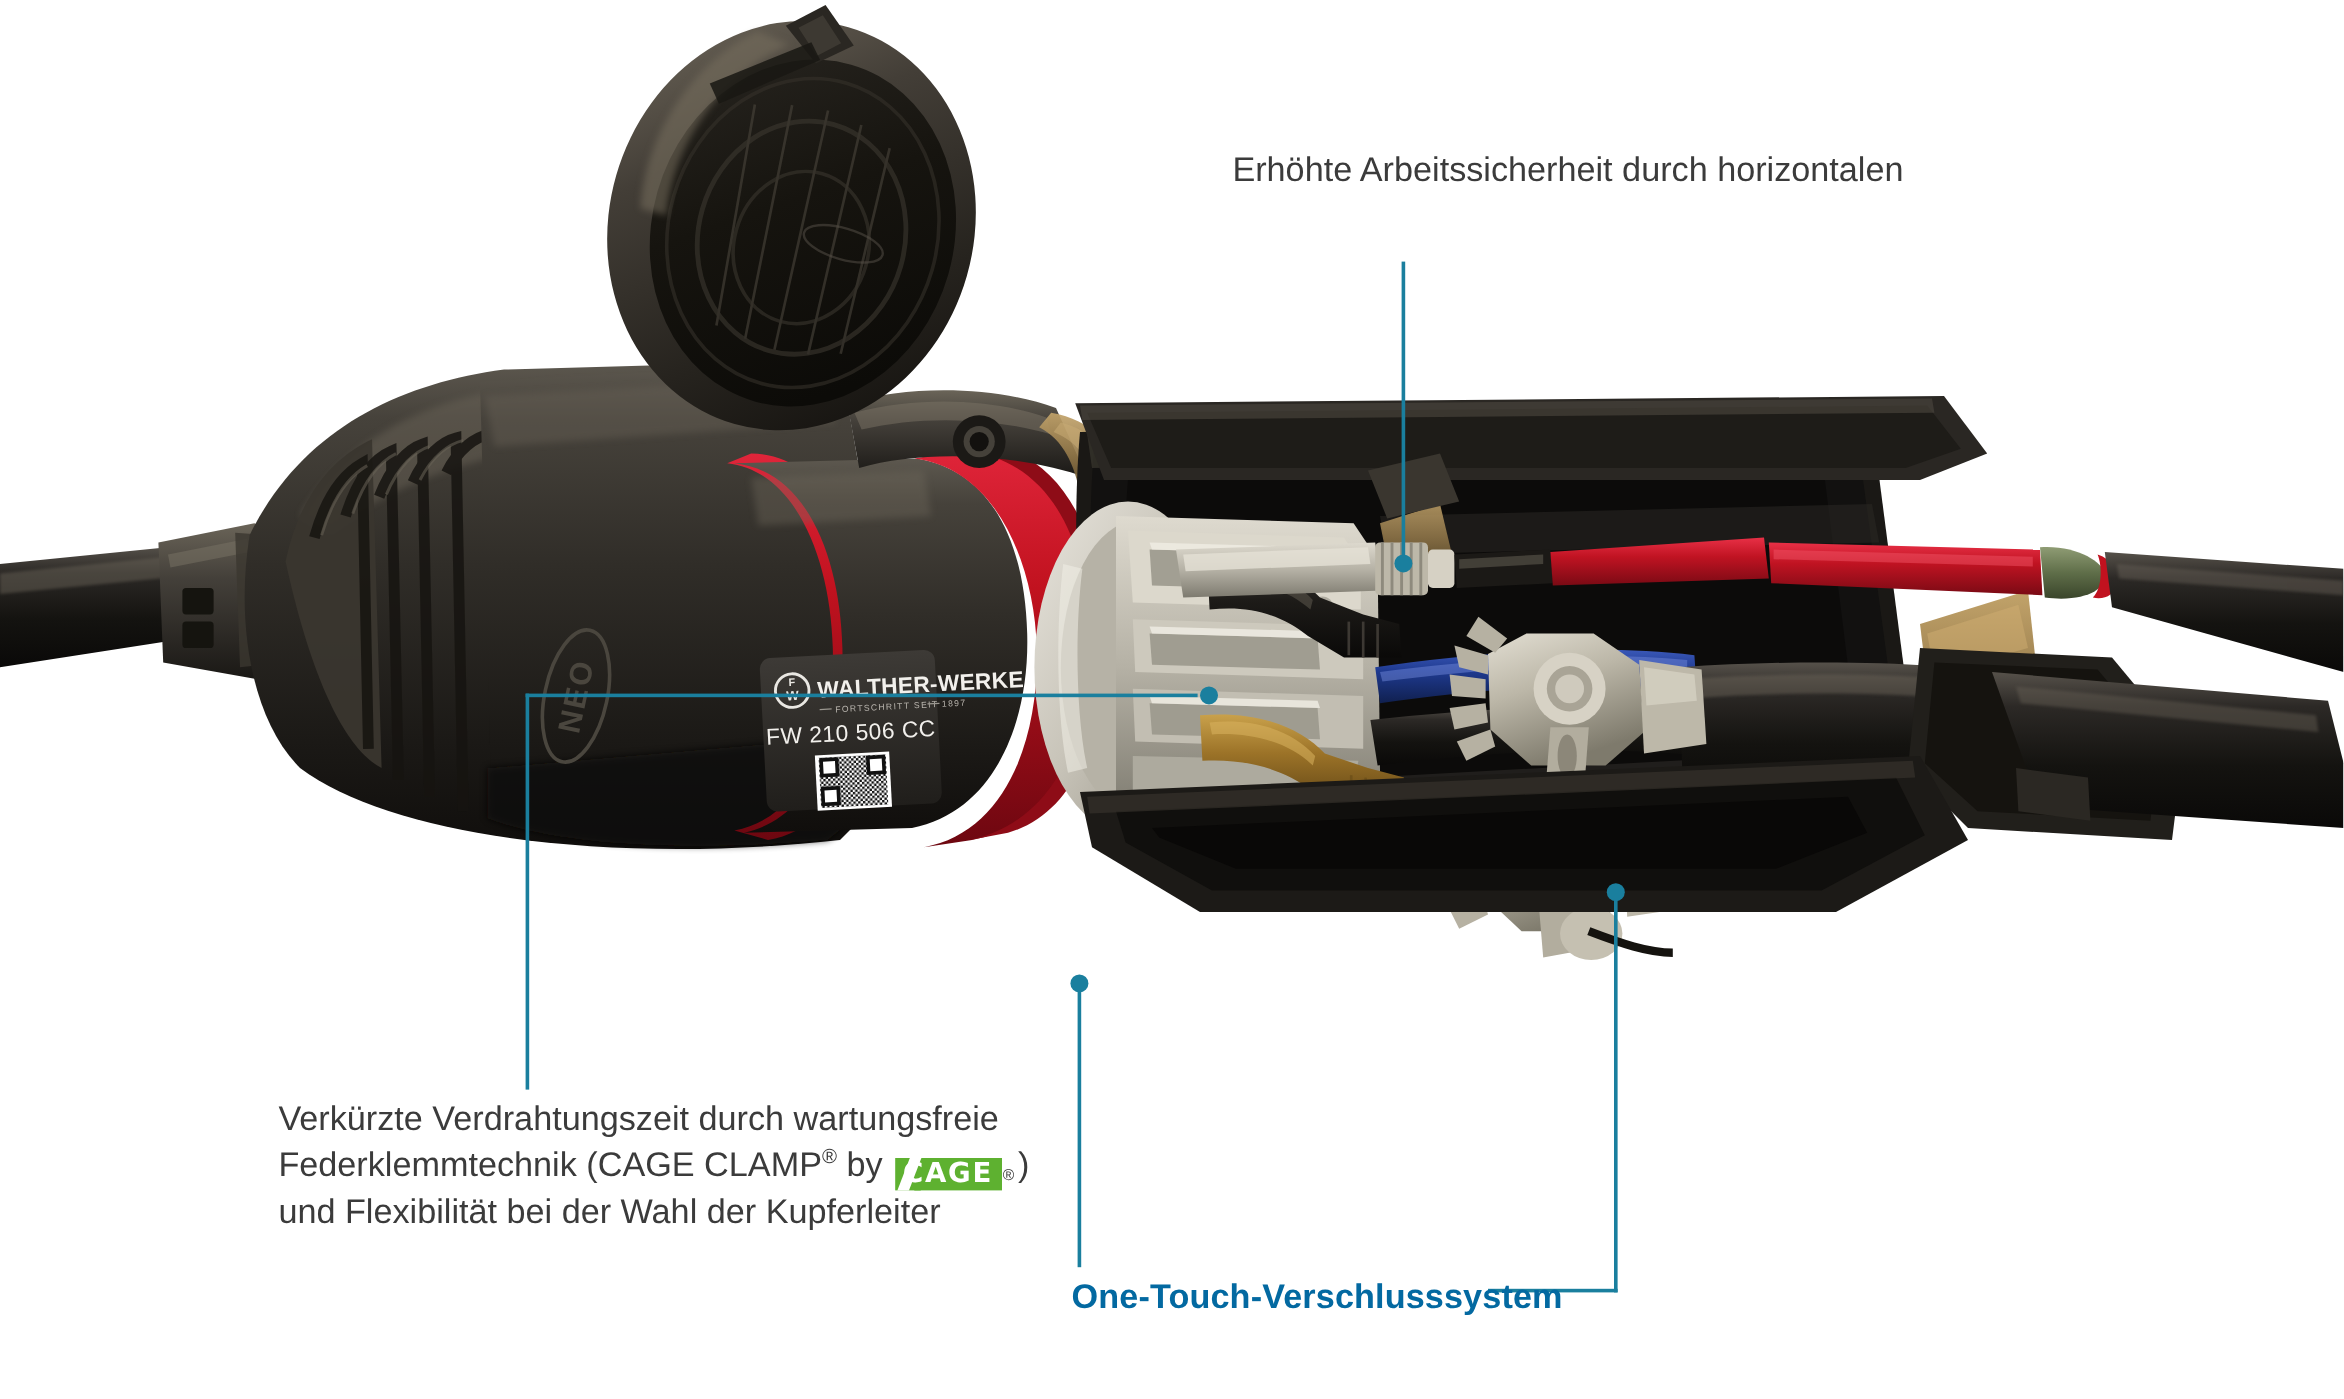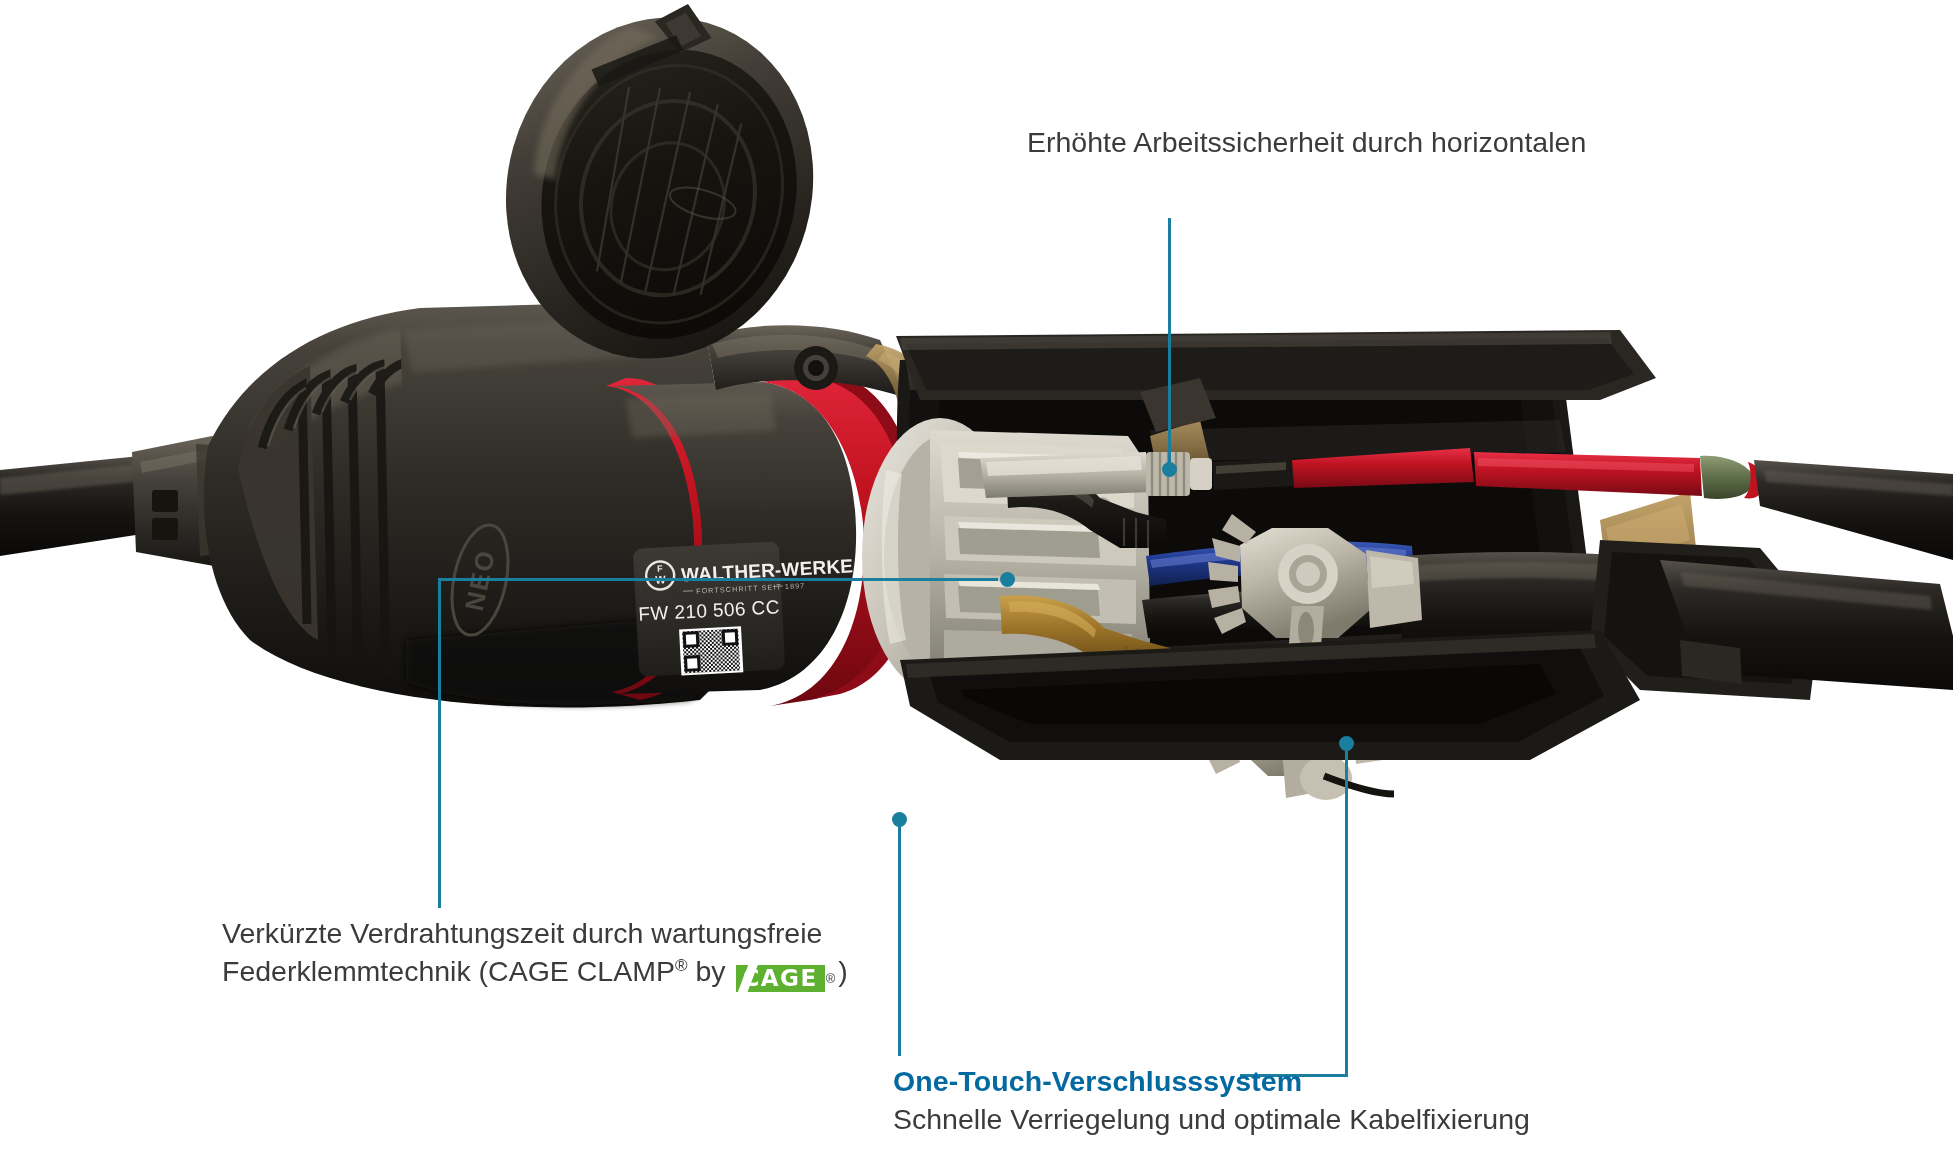--- a/index.html
+++ b/index.html
@@ -8,21 +8,21 @@
     width:1953px;height:1166px;position:relative;overflow:hidden;
     font-family:"Liberation Sans","DejaVu Sans",sans-serif;
     color:#3a3a3a;
   }
   #stage{position:absolute;inset:0;background:#fff;}
 
   
   .callout{position:absolute;line-height:1.33;color:#3b3b3b;}
   .callout .ln{white-space:nowrap;}
   .co-top{left:1027px;top:124px;font-size:28.5px;}
-  .co-left{left:222px;top:915px;font-size:28.5px;}
+  .co-left{left:232px;top:915px;font-size:28.5px;}
   .co-bottom{left:893px;top:1063px;font-size:28.5px;}
   .co-bottom .hd{font-weight:bold;color:#0369a1;letter-spacing:.1px;}
 
   .wago-wrap{display:inline-flex;align-items:center;vertical-align:-5px;margin:0 3px;}
   .wago{
     position:relative;display:inline-block;
     background:#5eb130;color:#fff;font-weight:bold;
     font-size:23px;letter-spacing:1.5px;
     padding:2px 7px 2px 6px;line-height:1;
     font-family:"DejaVu Sans",sans-serif;
@@ -521,20 +521,20 @@
   </div>
 
   <div class="callout co-left">
     <div class="ln">Verkürzte Verdrahtungszeit durch wartungsfreie</div>
     <div class="ln">
       <span>Federklemmtechnik (CAGE CLAMP</span><sup style="font-size:17px">®</sup><span> by </span><span class="wago-wrap">
           <span class="wago"><span class="slash"></span><span class="slash2"></span><span style="position:relative;z-index:2">CAGE</span></span>
           <span class="wago-r">®</span>
         </span><span>)</span>
     </div>
+    <div class="ln">und Flexibilität bei der Wahl der Kupferleiter</div>
   </div>
 
   <div class="callout co-bottom">
     <div class="ln hd">One-Touch-Verschlusssystem</div>
-    <div class="ln">Schnelle Verriegelung und optimale Kabelfixierung</div>
   </div>
 
 </div>
 
 </body></html>

